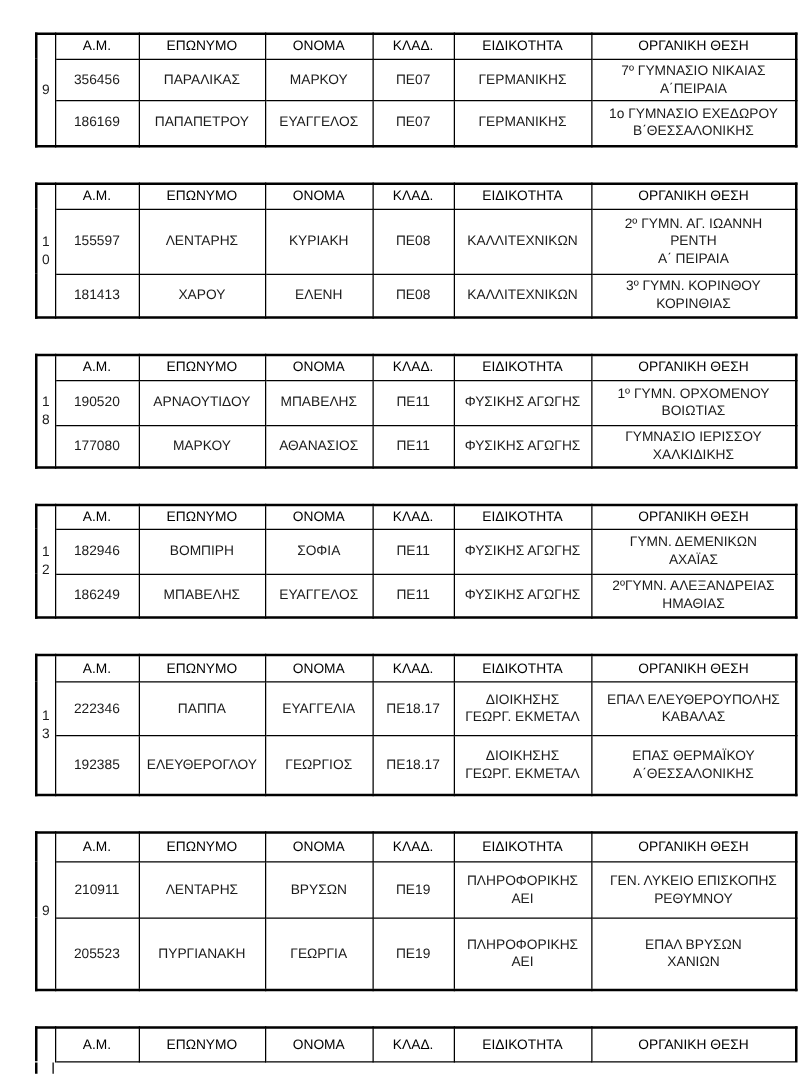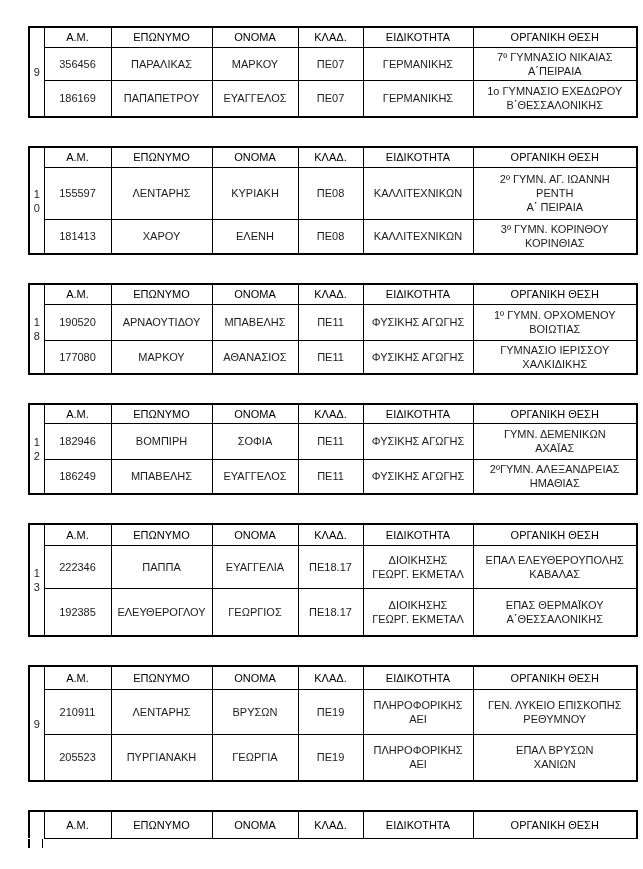--- a/index.html
+++ b/index.html
@@ -271,21 +271,21 @@
     <tr style="height:45px">
       <td>210911</td>
       <td>ΛΕΝΤΑΡΗΣ</td>
       <td>ΒΡΥΣΩΝ</td>
       <td>ΠΕ19</td>
       <td class="pre">ΠΛΗΡΟΦΟΡΙΚΗΣ
 ΑΕΙ</td>
       <td class="pre">ΓΕΝ. ΛΥΚΕΙΟ ΕΠΙΣΚΟΠΗΣ
 ΡΕΘΥΜΝΟΥ</td>
     </tr>
-    <tr style="height:47px">
+    <tr style="height:58px">
       <td>205523</td>
       <td>ΠΥΡΓΙΑΝΑΚΗ</td>
       <td>ΓΕΩΡΓΙΑ</td>
       <td>ΠΕ19</td>
       <td class="pre">ΠΛΗΡΟΦΟΡΙΚΗΣ
 ΑΕΙ</td>
       <td class="pre">ΕΠΑΛ ΒΡΥΣΩΝ
 ΧΑΝΙΩΝ</td>
     </tr>
     </tbody>

